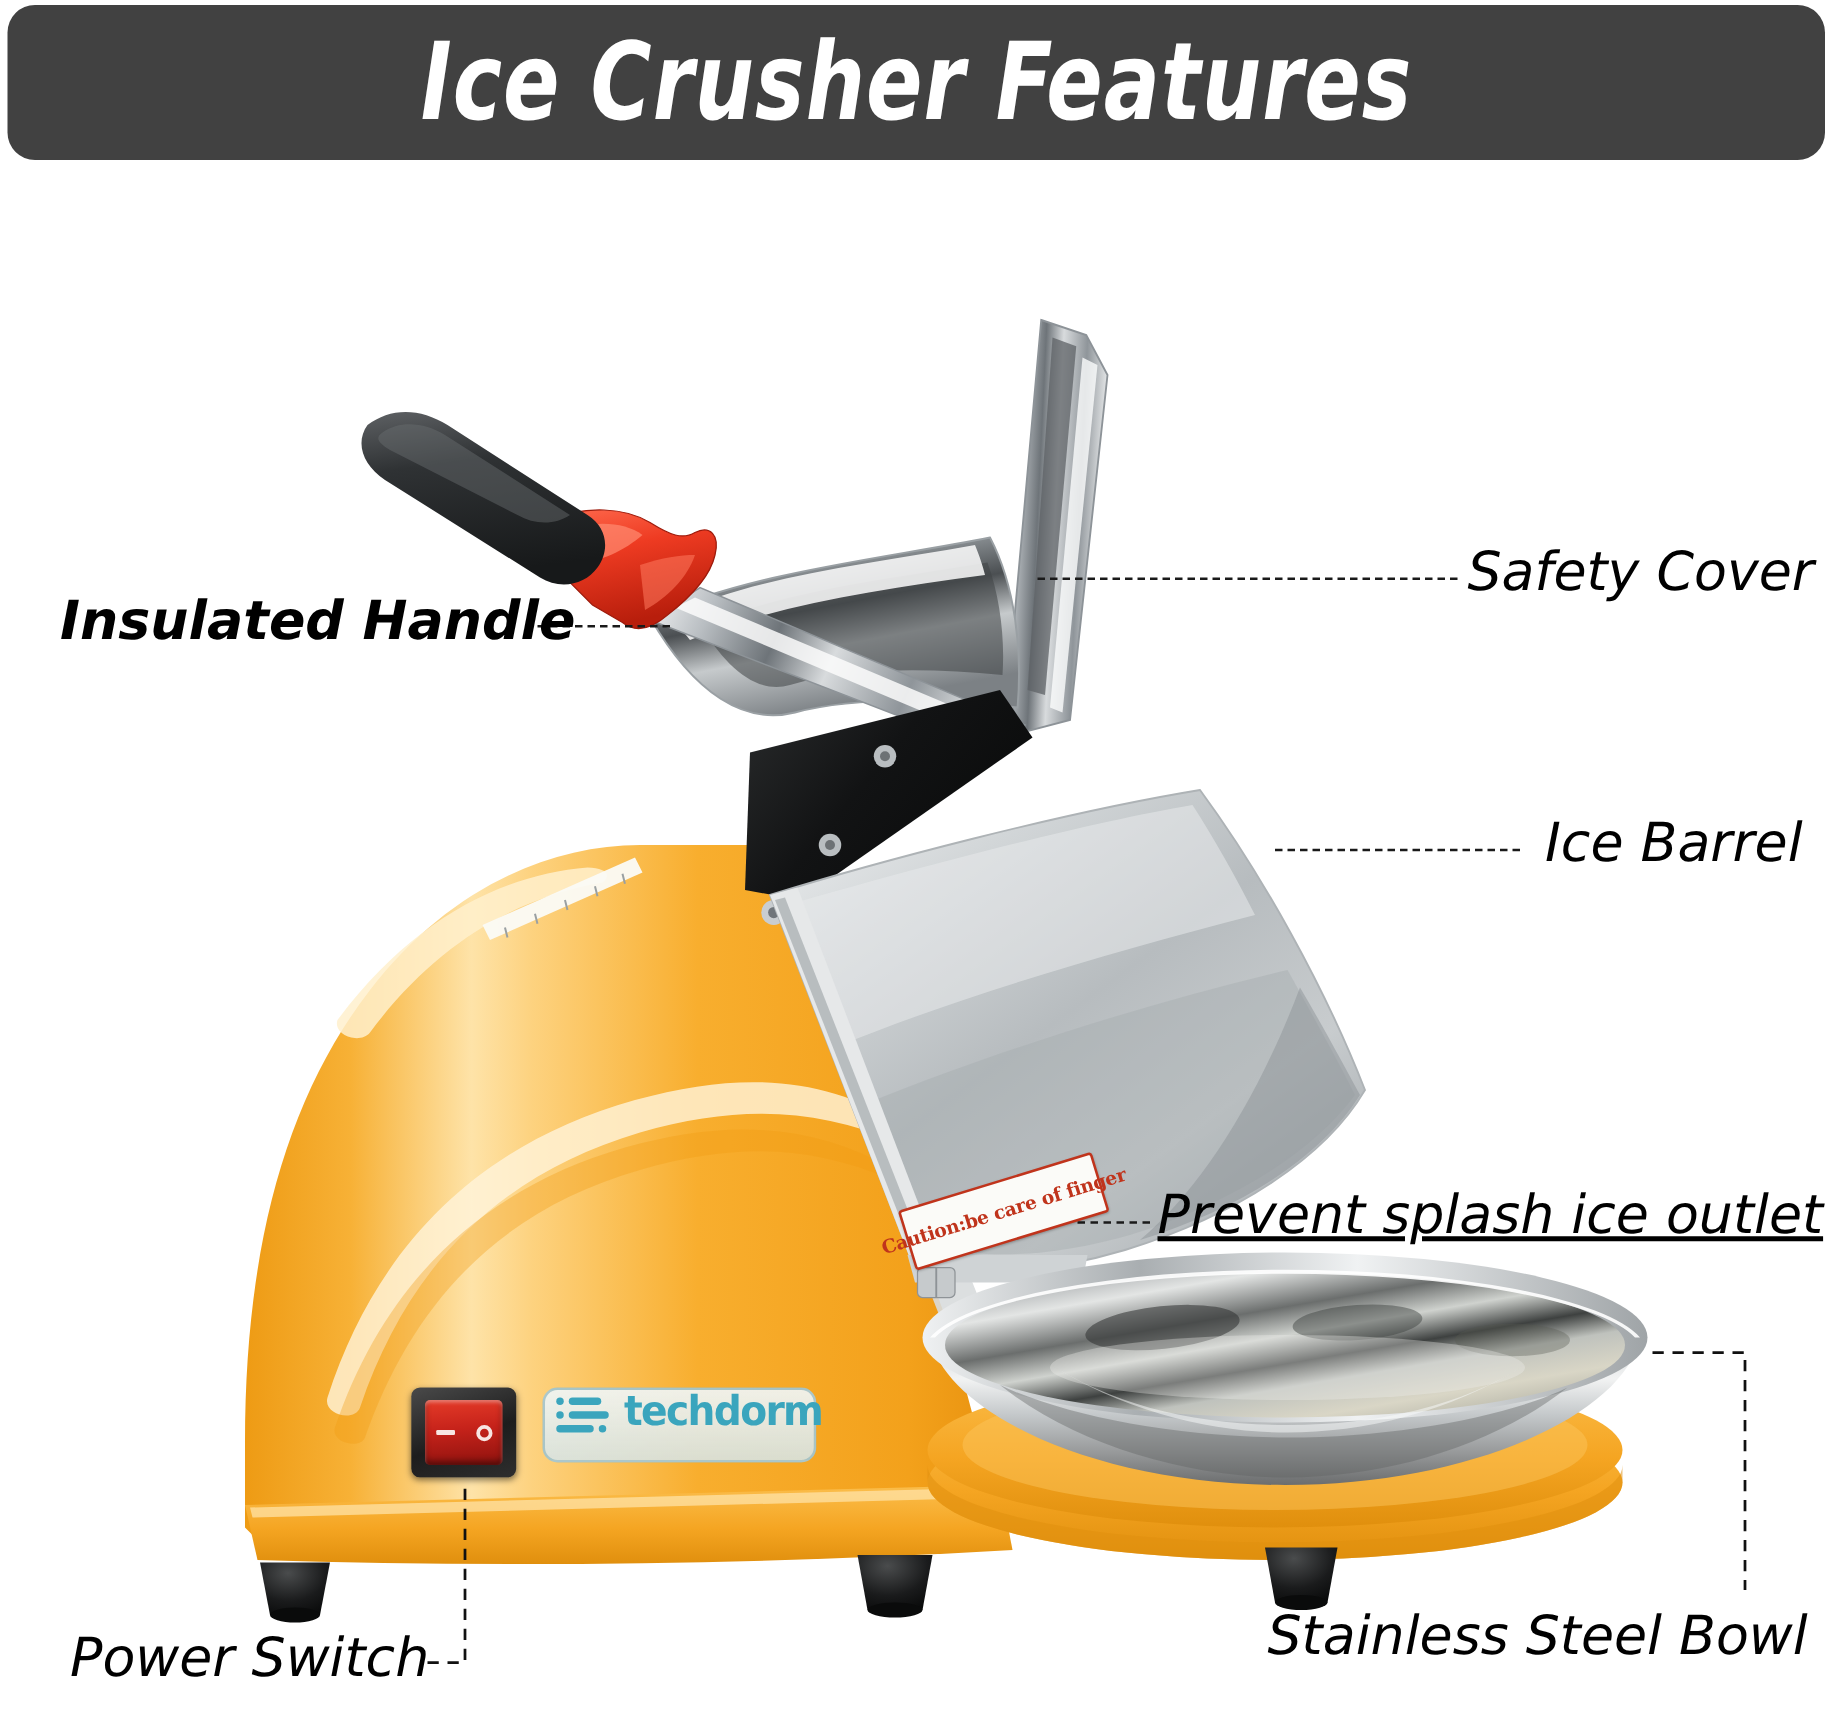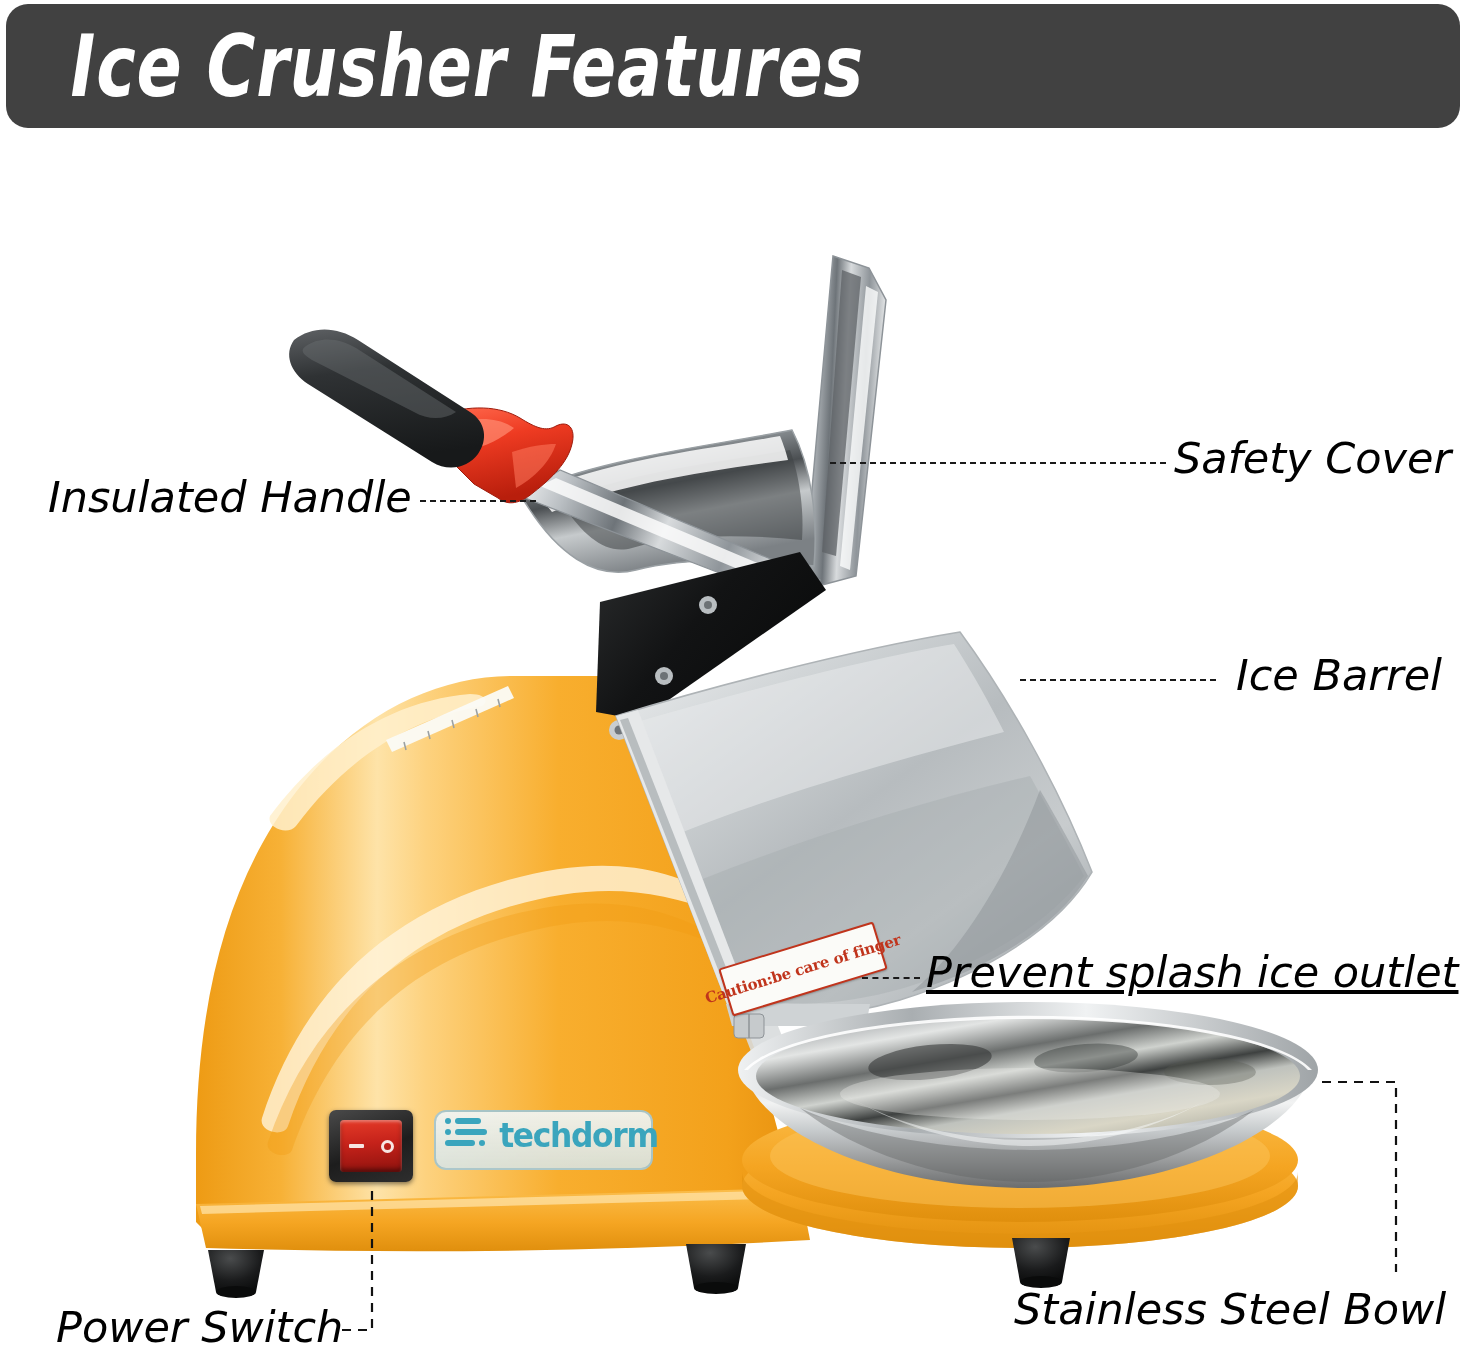--- a/index.html
+++ b/index.html
@@ -22,21 +22,21 @@
   .title-banner {
     position: absolute;
     left: 6px;
     top: 4px;
     width: 1454px;
     height: 124px;
     background: #414141;
     border-radius: 22px;
     display: flex;
     align-items: center;
-    justify-content: flex-start;
+    justify-content: center;
   }
   .title-text {
     color: #ffffff;
     font-family: "DejaVu Sans Condensed", "Liberation Sans Narrow", "Liberation Sans", sans-serif;
     font-size: 86px;
     font-weight: bold;
     font-style: italic;
     letter-spacing: 1px;
     transform: scaleX(0.86);
     white-space: nowrap;
@@ -139,22 +139,22 @@
   .brand-badge {
     position: absolute;
     left: 434px;
     top: 1110px;
     width: 219px;
     height: 60px;
     background: linear-gradient(180deg, rgba(240,245,245,.93), rgba(214,228,230,.88));
     border: 2px solid rgba(150,185,192,.75);
     border-radius: 12px;
     display: flex;
-    align-items: flex-end;
-    padding: 16px 9px;
+    align-items: flex-start;
+    padding: 0 9px;
     box-sizing: border-box;
     gap: 8px;
   }
   .brand-mark {
     width: 46px;
     height: 40px;
     display: flex;
     flex-direction: column;
     justify-content: center;
     gap: 5px;
@@ -409,21 +409,21 @@
 
       <path d="M 1322 1082 L 1396 1082 L 1396 1272"></path>
     </g>
   </svg>
 
   <div class="leader-h" style="left:420px; top:500px; width:116px;"></div>
   <div class="leader-h" style="left:830px; top:462px; width:336px;"></div>
   <div class="leader-h" style="left:1020px; top:679px; width:196px;"></div>
   <div class="leader-h" style="left:862px; top:977px; width:58px;"></div>
 
-  <div class="callout" style="left:48px; top:476px;">Insulated Handle</div>
+  <div class="callout" style="left:48px; top:476px;font-weight:bold;">Insulated Handle</div>
 
   <div class="callout" style="left:1236px; top:654px;">Ice Barrel</div>
 
   <div class="callout" style="left:1174px; top:437px;">Safety Cover</div>
 
   <div class="callout" style="left:926px; top:951px;text-decoration:underline;">Prevent splash ice outlet</div>
 
   <div class="callout" style="left:1014px; top:1288px;">Stainless Steel Bowl</div>
 
   <div class="callout" style="left:56px; top:1306px;">Power Switch</div>

